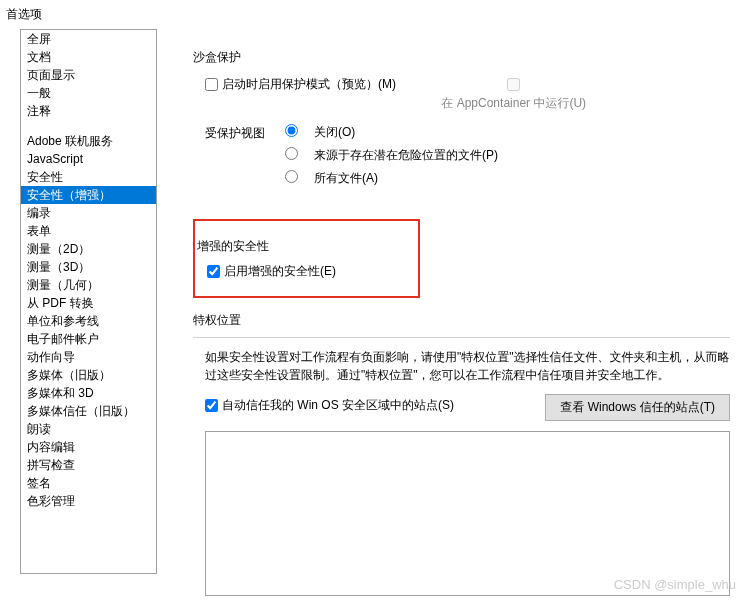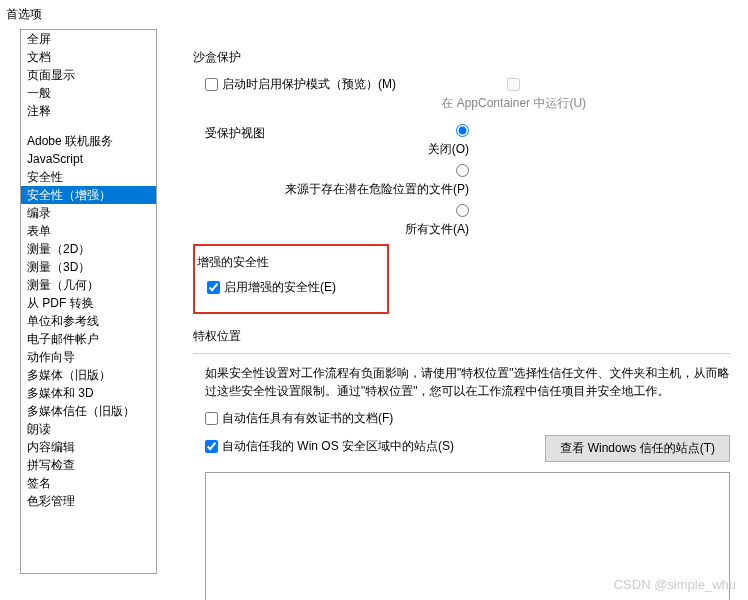--- a/index.html
+++ b/index.html
@@ -77,26 +77,26 @@
     }
     .disabled { color: #888; flex-direction: column; }
     .radio-group {
       display: flex;
       align-items: flex-start;
       margin-left: 12px;
       margin-top: 8px;
     }
     .radio-label { width: 80px; padding-top: 1px; }
     .radio-options { display: flex; flex-direction: column; gap: 6px; }
-    .radio-row { display: flex; align-items: flex-end; gap: 4px; flex-direction: column; }
+    .radio-row { display: flex; align-items: flex-start; gap: 16px; }
     .highlight-box {
       border: 2px solid #e03020;
-      padding: 8px 10px 12px 0;
-      margin-top: 6px;
-      width: 196px;
+      padding: 17px 10px 12px 0;
+      margin-top: 32px;
+      width: 227px;
     }
     .highlight-box .section-title2 { margin-top: 0; margin-left: 2px; }
     .divider {
       border: none;
       border-top: 1px solid #d0d0d0;
       margin: 8px 0 10px 0;
     }
     .desc-text {
       margin-left: 12px;
       line-height: 18px;
@@ -212,24 +212,20 @@
       <label class="checkbox-row">
         <input type="checkbox" checked="" style="">
         <span>启用增强的安全性(E)</span>
       </label>
     </div>
 
     <div class="section-title2" style="margin-top:14px">特权位置</div>
     <hr class="divider">
     <div class="desc-text">如果安全性设置对工作流程有负面影响，请使用"特权位置"选择性信任文件、文件夹和主机，从而略过这些安全性设置限制。通过"特权位置"，您可以在工作流程中信任项目并安全地工作。</div>
 
-    <label class="checkbox-row">
-      <input type="checkbox" style="">
-      <span>自动信任具有有效证书的文档(F)</span>
-    </label>
 
     <div class="row-with-button">
       <label class="checkbox-row" style="margin-left:0">
         <input type="checkbox" checked="" style="">
         <span>自动信任我的 Win OS 安全区域中的站点(S)</span>
       </label>
       <button class="btn">查看 Windows 信任的站点(T)</button>
     </div>
 
     <div class="empty-box"></div>

